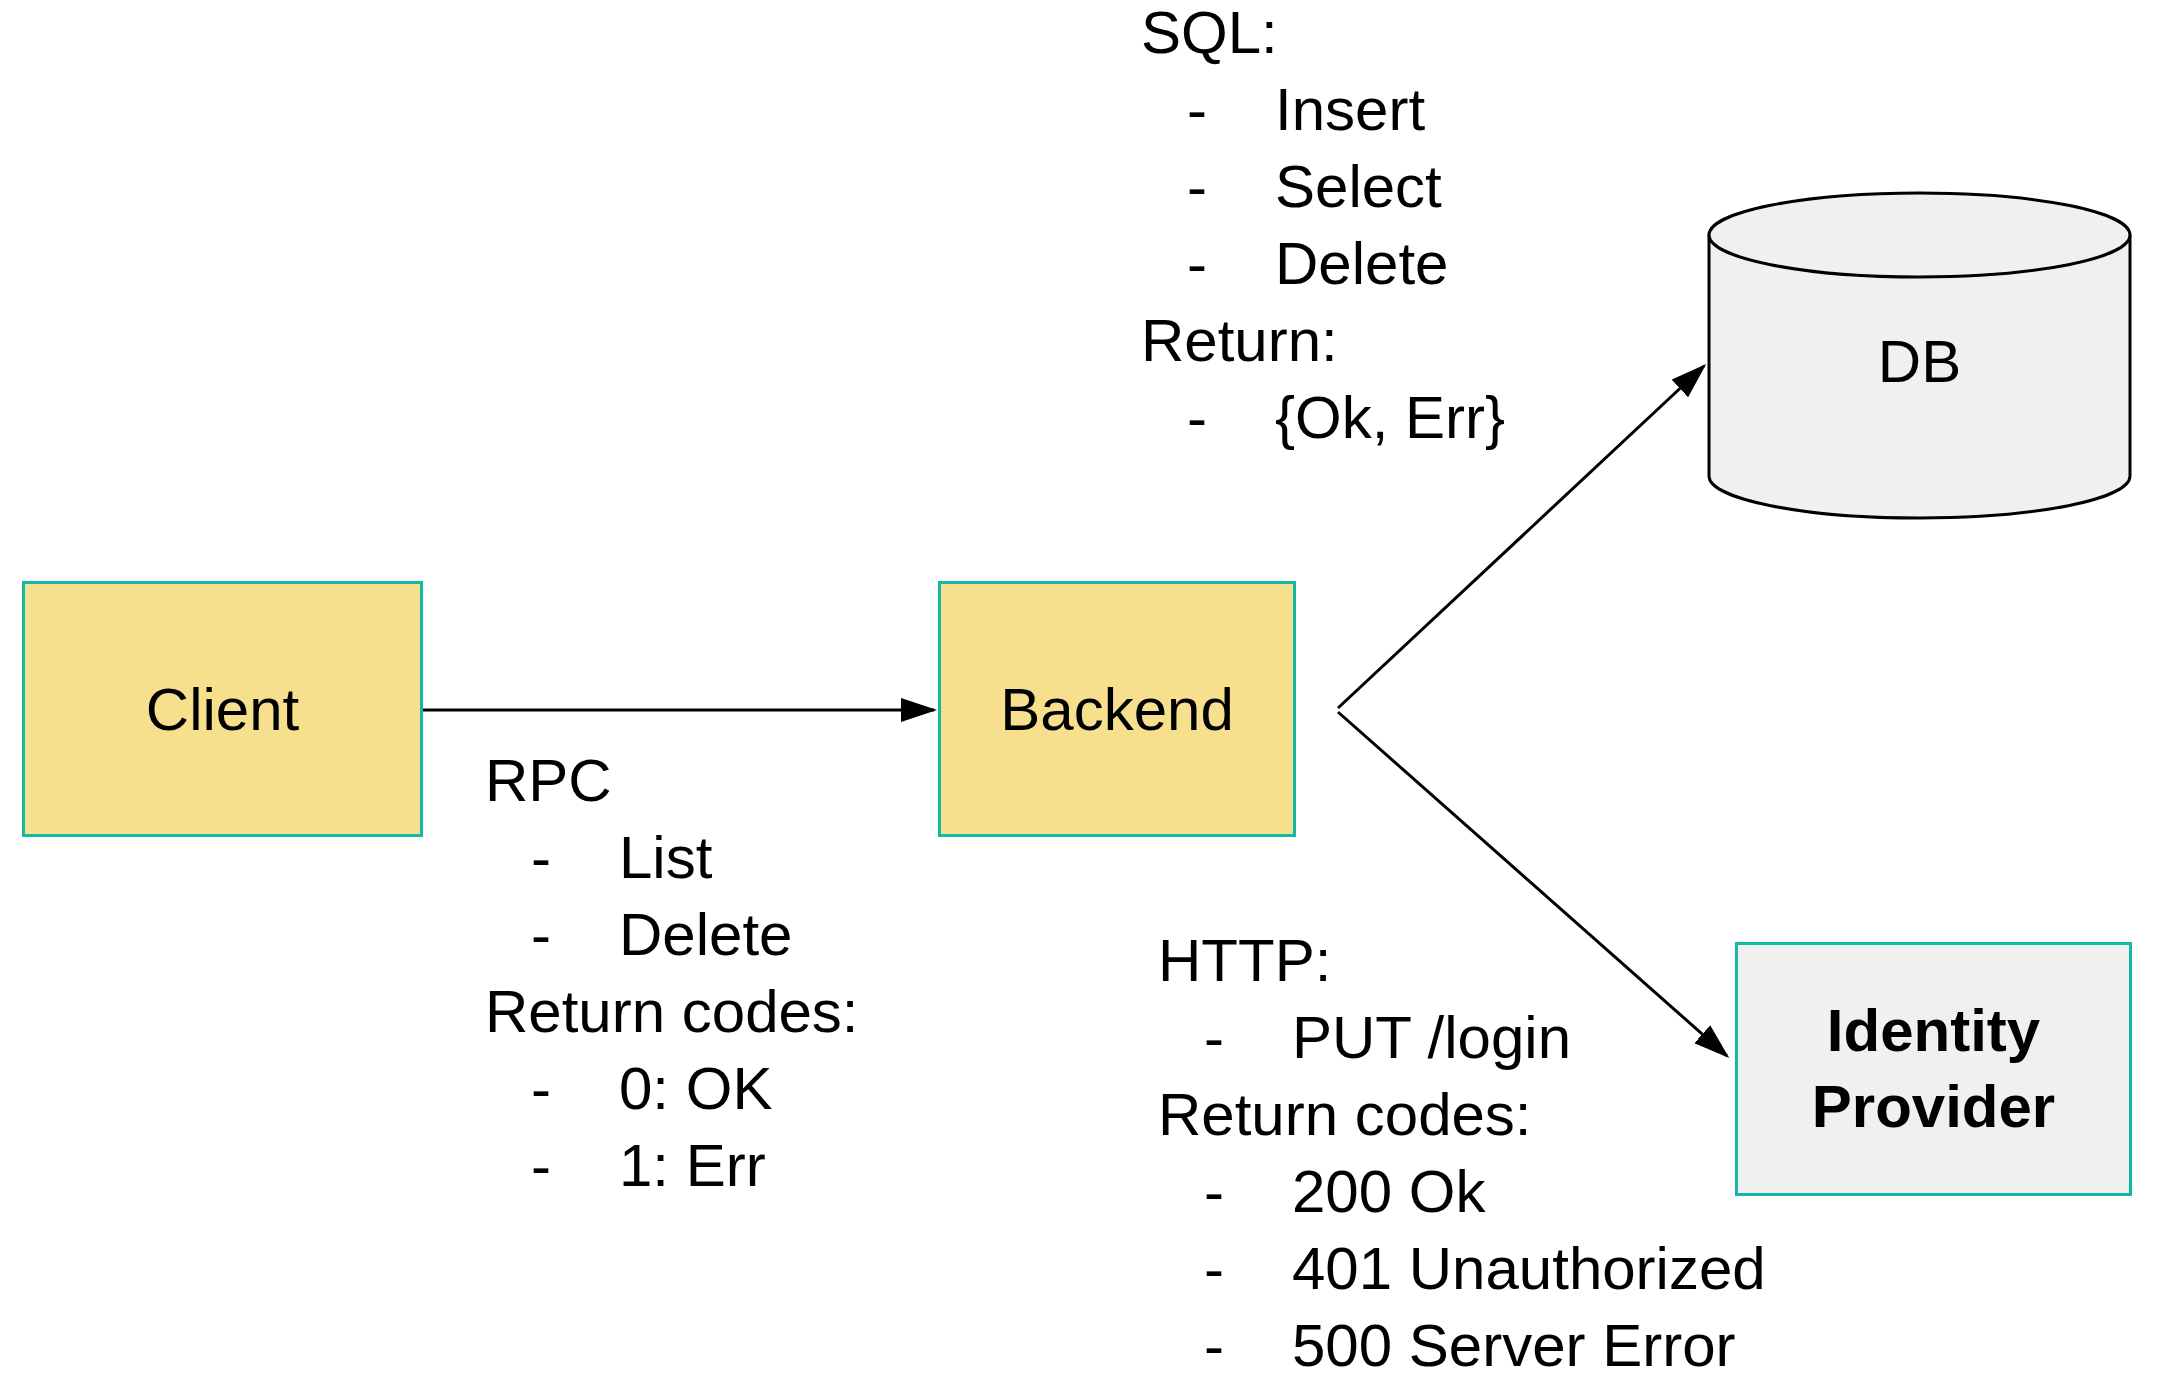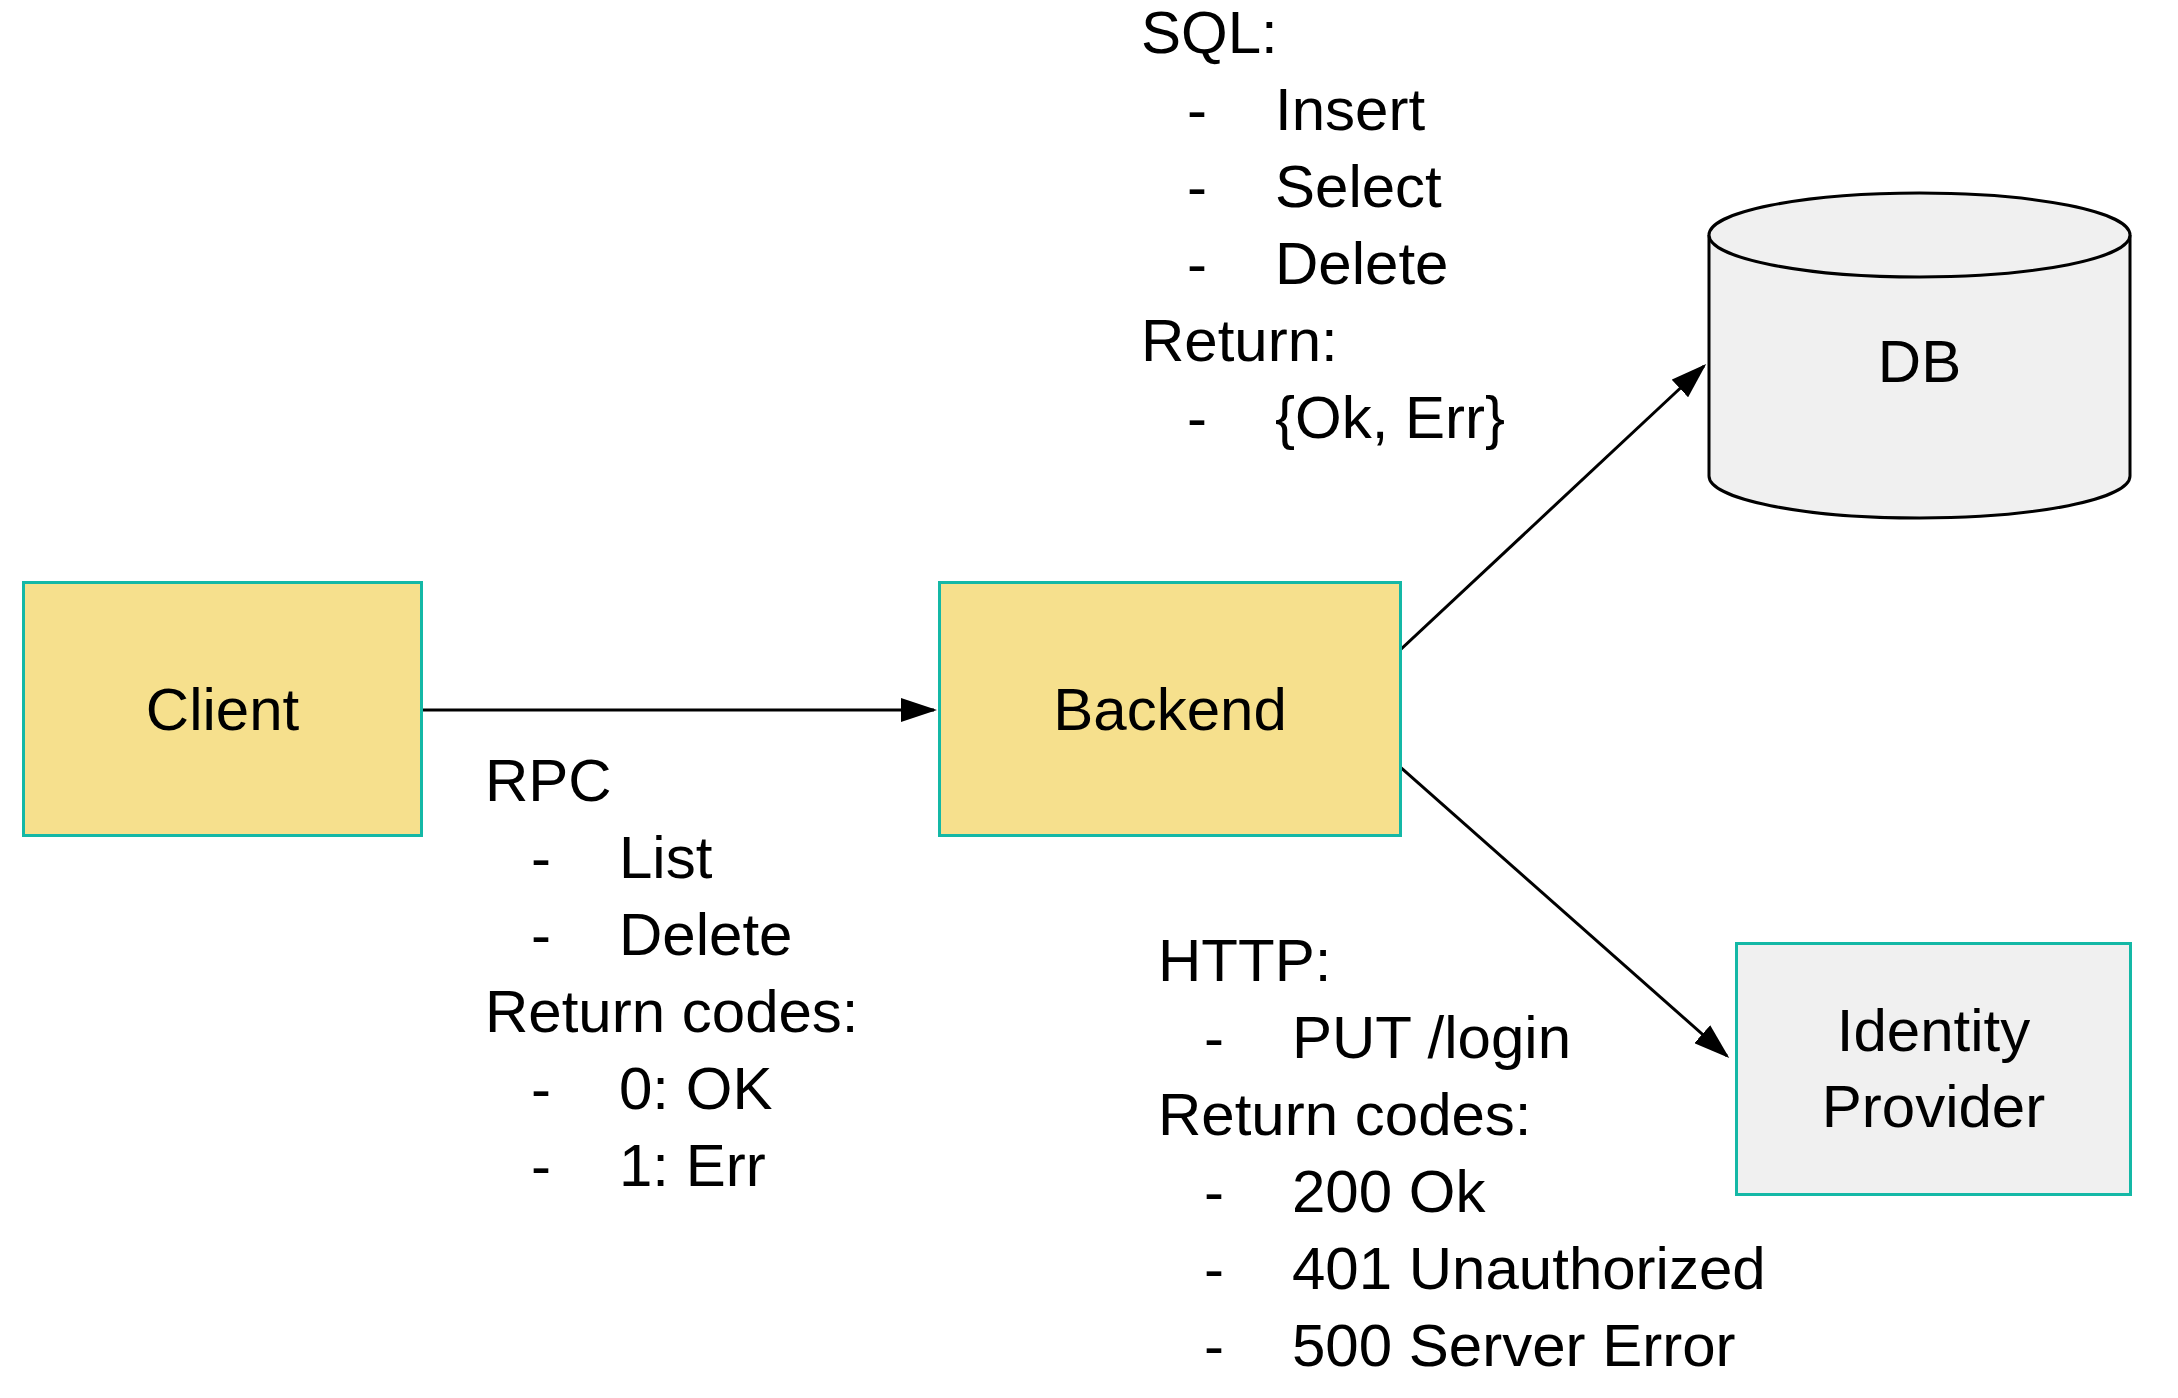--- a/index.html
+++ b/index.html
@@ -23,22 +23,22 @@
     box-sizing: border-box;
     display: flex;
     align-items: center;
     justify-content: center;
     font-size: 60px;
     text-align: center;
   }
   .node-yellow { background: #F6E08D; }
   .node-gray   { background: #F0F0F0; }
   .node-client  { left: 22px;   top: 581px; width: 401px; height: 256px; }
-  .node-backend { left: 938px;  top: 581px; width: 464px; height: 256px; }
-  .node-idp     { left: 1735px; top: 942px; width: 397px; height: 254px; line-height: 76px; }
+  .node-backend { left: 938px;  top: 581px; width: 358px; height: 256px; }
+  .node-idp     { left: 1735px; top: 942px; width: 397px; height: 254px; line-height: 76px; font-weight: bold; }
   .db-label {
     position: absolute;
     left: 1709px; top: 254px; width: 421px; height: 215px;
     display: flex; align-items: center; justify-content: center;
     font-size: 60px;
   }
   .tblock {
     position: absolute;
     font-size: 60px;
     line-height: 77px;

